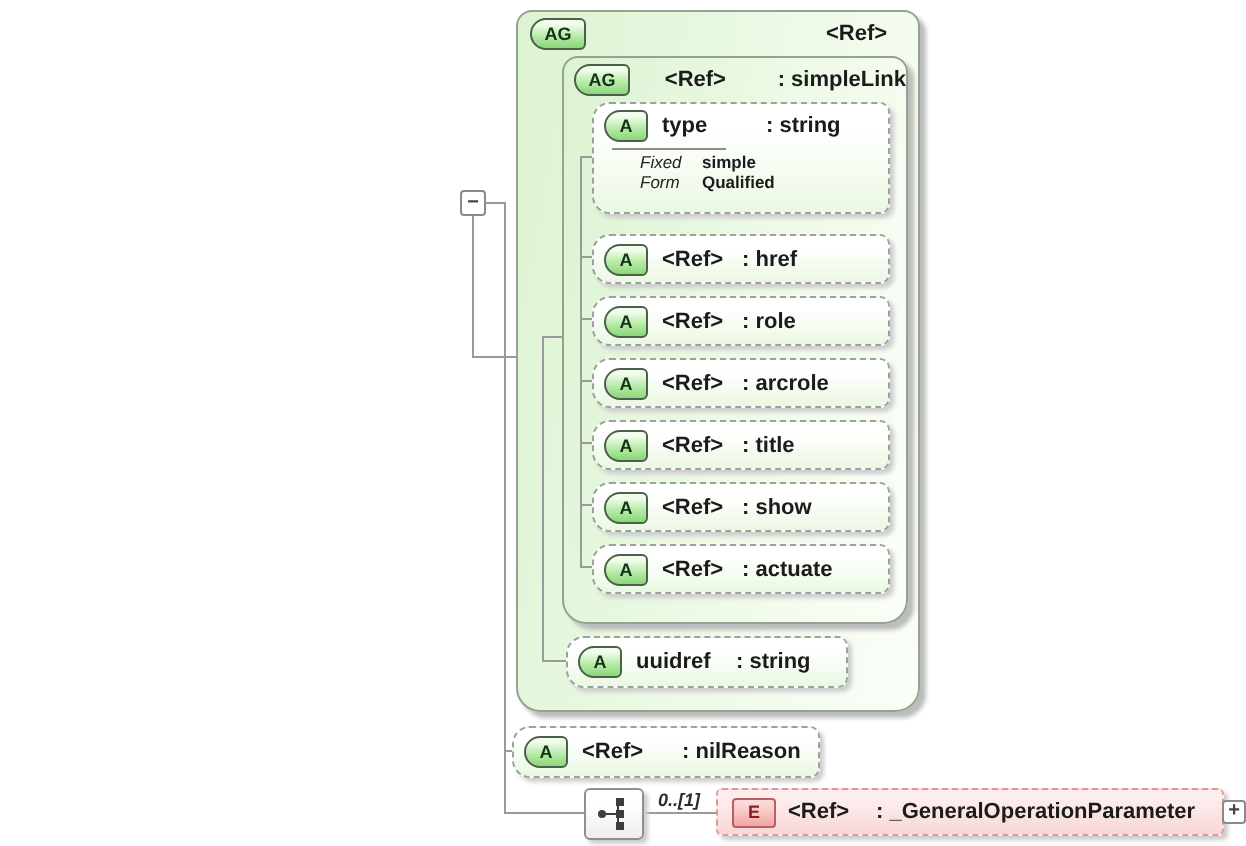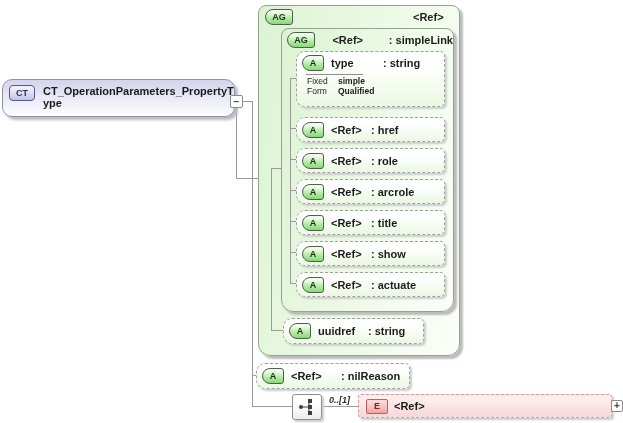--- a/index.html
+++ b/index.html
@@ -48,21 +48,21 @@
     position:absolute;border:1px dashed #99a399;border-radius:9px 5px 5px 9px;
     background:linear-gradient(to bottom,#ffffff 25%,#eaf8e2 100%);
     box-shadow:2px 2px 2px #cdcdcd;font-size:11px;font-weight:bold;
   }
   .arow{display:flex;align-items:center;height:22px;}
   .attr .nm{margin-left:7px;display:inline-block;min-width:40px;white-space:pre;}
   .attr .nm.w52{min-width:52px;} .attr .nm.w50{min-width:50px;}
   .attr .tp{white-space:pre;}
   .fdiv{margin:0 0 1px 9px;width:57px;border-top:1px solid #8d8d8d;}
   .facet{display:flex;margin-left:10px;font-size:8.5px;line-height:10px;font-weight:normal;}
-  .flabel{width:31px;color:#222;}
+  .flabel{font-style:italic;width:31px;color:#222;margin-left:13px;}
   .fval{font-weight:bold;}
 
   
   .ctbox{
     position:absolute;left:2px;top:79px;width:233px;height:38px;
     border:1px solid #8f92ae;border-radius:10px;
     background:linear-gradient(to bottom,#d3d3ec 0%,#ececf8 55%,#fdfdff 100%);
     box-shadow:3px 3px 3px #b9b9b9;display:flex;align-items:flex-start;padding:0;box-sizing:border-box;
   }
   .ctbox .inner{display:flex;padding:5px 0 0 6px;}
@@ -187,41 +187,36 @@
     <span class="nm w50">uuidref</span>
     <span class="tp">: string</span>
   </div>
 
   <div class="attr arow" style="left:256px;top:363px;width:152px;height:24px;">
     <span class="tag a">A</span>
     <span class="nm w50">&lt;Ref&gt;</span>
     <span class="tp">: nilReason</span>
   </div>
 
-  <div class="ctbox">
-    <div class="inner">
-      <span class="badge-ct">CT</span>
-      <span class="cttitle">CT_OperationParameters_PropertyType</span>
-    </div>
-  </div>
   <div class="toggle" style="left:230px;top:95px;width:13px;height:13px;">−</div>
 
   <div class="card" style="left:256px;top:395px;margin-top:39px;">[1]..[1]</div>
   <div class="card" style="left:329px;top:395px;">0..[1]</div>
 
   <div class="seq">
     <svg width="24" height="20" viewBox="0 0 24 20">
       <circle cx="6" cy="10" r="2" fill="#3d3d3d"></circle>
       <line x1="6" y1="10" x2="14" y2="10" stroke="#3d3d3d" stroke-width="1"></line>
       <line x1="14" y1="3.5" x2="14" y2="16.5" stroke="#3d3d3d" stroke-width="1"></line>
       <rect x="13" y="2" width="4" height="4" fill="#3d3d3d"></rect>
       <rect x="13" y="8" width="4" height="4" fill="#3d3d3d"></rect>
       <rect x="13" y="14" width="4" height="4" fill="#3d3d3d"></rect>
     </svg>
   </div>
 
   <div class="ebox">
     <span class="badge-e">E</span>
     <span class="nm">&lt;Ref&gt;</span>
+    <span class="tp">: _GeneralOperationParameter</span>
   </div>
   <div class="toggle" style="left:611px;top:400px;width:12px;height:12px;">+</div>
 
 </div>
 
 </body></html>

